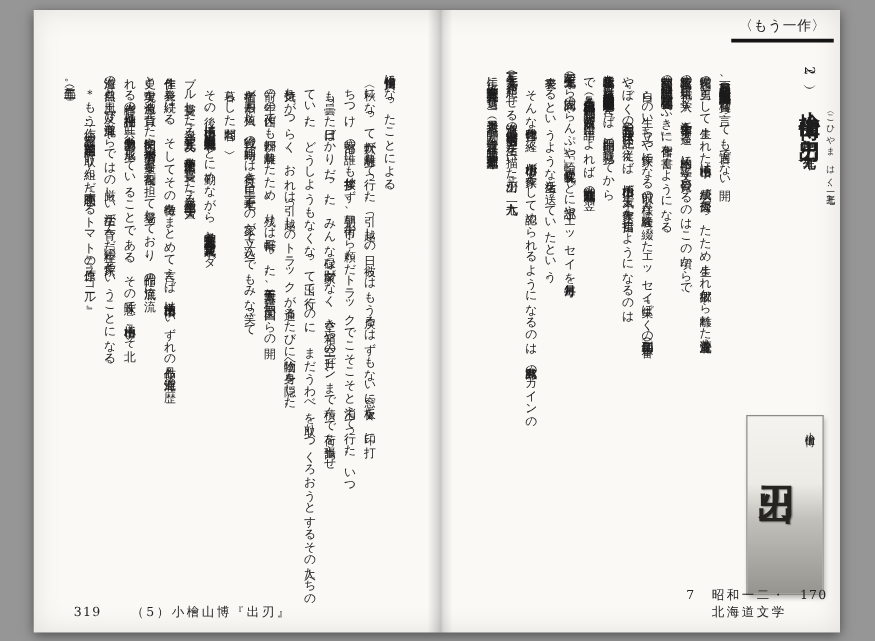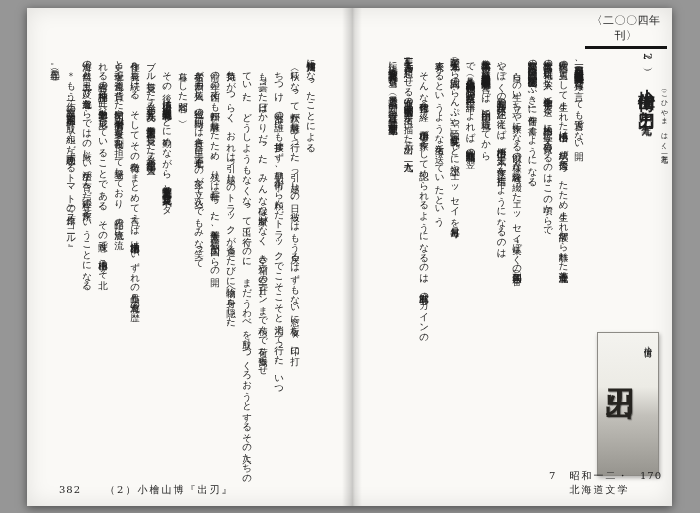--- a/index.html
+++ b/index.html
@@ -95,27 +95,27 @@
       <div class="col i1">その後、小檜山博は北海道新聞社出版局などに勤めながら、北海道新聞文学賞と泉鏡花文学賞をダ</div>
       <div class="col">ブル受賞した『光る女』（一九八三年）や、木山捷平文学賞を受賞した『光る大雪』（二〇〇二年）等の</div>
       <div class="col">佳作を発表し続ける。そしてその特徴をまとめて言えば、小檜山博文学はいずれの作品も北海道の歴</div>
       <div class="col">史と現実を色濃く背負った開拓民や下層労働者が重要な役割を担って登場しており、作品の底流に流</div>
       <div class="col">れる作者の「批評精神」と共に文学的魅力を形成していることである。その意味で、小檜山博こそ北</div>
       <div class="col">海道の自然と風土、及び北海道ならではの厳しい生活が育んだ「生粋」の作家ということになる。</div>
       <div class="col i1">＊もう一作‥農家の「嫁不足」問題と取り組んだ映画『恋するトマト』の原作『スコール』</div>
       <div class="col i1">（二〇〇五年）。</div>
     </div>
     <div class="footer footer-left">
-      <span>382</span>
-      <span class="footer-run">（2）小檜山博『出刃』</span>
+      <span>319</span>
+      <span class="footer-run">（5）小檜山博『出刃』</span>
     </div>
   </div>
 
   <div class="page page-right">
-    <div class="section-header">〈二〇〇四年刊〉</div>
+    <div class="section-header">〈もう一作〉</div>
 
     <div class="title-col">
       <span class="t-num">（2）</span>
       <span class="t-main">小檜山博</span>
       <span class="t-main">『出刃』</span>
       <span class="t-year">（一九七九年）</span>
     </div>
     <div class="ruby-col">（こひやま　はく‥一九三七〜）</div>
 
     <div class="vbody vbody-right">

